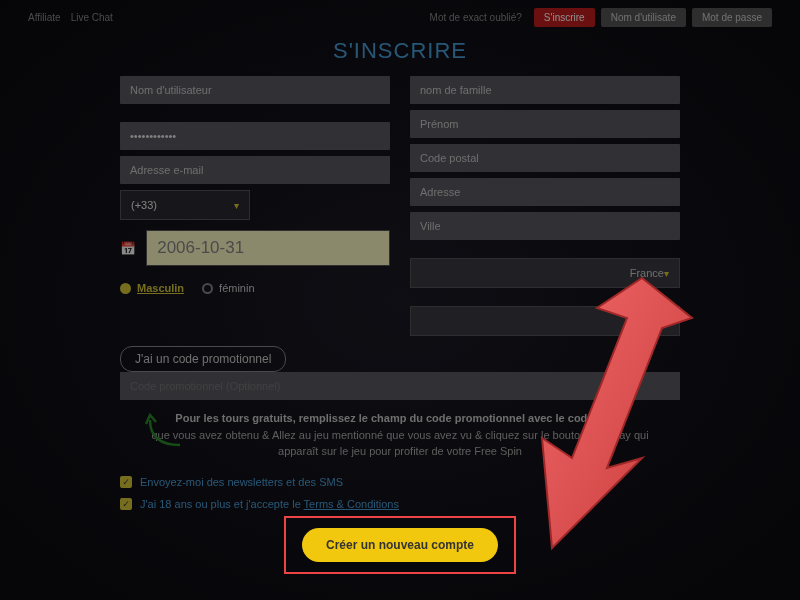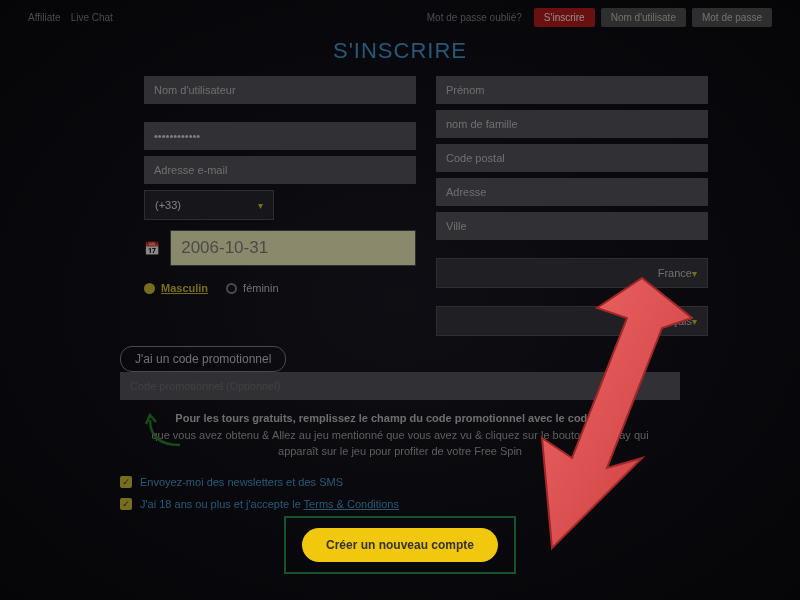--- a/index.html
+++ b/index.html
@@ -27,21 +27,21 @@
 .top-right { display: flex; gap: 6px; align-items: center; }
 .forgot { color: #888; font-size: 10px; margin-right: 6px; }
 .btn-top { padding: 4px 10px; font-size: 10px; border: none; border-radius: 2px; cursor: pointer; }
 .btn-sinscrire { background: #c41e1e; color: #fff; }
 .btn-grey { background: #555; color: #ccc; }
 .page-title {
   text-align: center; color: #4a9fd8; font-size: 22px;
   font-weight: normal; letter-spacing: 1px; margin-top: 38px;
 }
 .form-wrap {
-  display: flex; gap: 20px; padding: 12px 92px 0 120px; margin-left: 24px;
+  display: flex; gap: 20px; padding: 12px 120px 0 120px;
 }
 .col { flex: 1; display: flex; flex-direction: column; gap: 6px; }
 input.field, .select-box {
   background: #5a5a62; border: none; color: #e8e8e8;
   padding: 8px 10px; font-size: 11px; width: 100%; border-radius: 1px;
 }
 input.field::placeholder { color: #c8c8c8; }
 .phone-row { display: flex; gap: 6px; }
 .dial { width: 130px; background: #2a2a32; border: 1px solid #555; color: #e8e8e8;
   padding: 8px 10px; display: flex; justify-content: space-between; align-items: center; cursor: pointer; }
@@ -63,38 +63,38 @@
 .promo-input { background: #5a5a62; border: none; color: #c8c8c8; padding: 8px 10px; font-size: 11px; width: 100%; }
 .tours-text { color: #aaa; font-size: 11px; text-align: center; line-height: 1.5; margin-top: 10px; padding: 0 10px; }
 .tours-text b { color: #c8c8c8; }
 .curved-arrow { position: absolute; left: 140px; top: 410px; z-index: 10; }
 .check-row { display: flex; align-items: center; gap: 8px; color: #4a9fd8; font-size: 11px; margin-top: 16px; }
 .checkbox { width: 12px; height: 12px; background: #d8c838; border-radius: 2px; display: flex;
   align-items: center; justify-content: center; font-size: 9px; color: #333; cursor: pointer; }
 .terms-link { color: #4a9fd8; text-decoration: underline; cursor: pointer; }
 .submit-wrap {
   position: absolute; left: 50%; transform: translateX(-50%); bottom: 26px;
-  border: 2px solid #14532d; padding: 10px 16px; z-index: 60;
+  border: 2px solid #ef4444; padding: 10px 16px; z-index: 60;
 }
 .submit-btn {
   background: #f2c80f; color: #333; border: none; border-radius: 18px;
   padding: 10px 24px; font-size: 12px; font-weight: bold; cursor: pointer;
 }
 .big-arrow { position: absolute; right: 78px; top: 258px; z-index: 65; pointer-events: none; }
 </style>
 </head>
 <body>
 
 <div class="topbar">
   <div class="top-left">
     <a>Affiliate</a>
     <a>Live Chat</a>
   </div>
   <div class="top-right">
-    <span class="forgot">Mot de passe oublié?</span>
+    <span class="forgot">Mot de exact oublié?</span>
     <button class="btn-top btn-sinscrire">S'inscrire</button>
     <button class="btn-top btn-grey">Nom d'utilisate</button>
     <button class="btn-top btn-grey">Mot de passe</button>
   </div>
 </div>
 
 <h1 class="page-title">S'INSCRIRE</h1>
 
 <div class="form-wrap">
   <div class="col">
@@ -118,22 +118,22 @@
         <span class="masc">Masculin</span>
       </div>
       <div class="radio-opt">
         <span class="radio-dot"></span>
         <span class="fem">féminin</span>
       </div>
     </div>
   </div>
 
   <div class="col">
+    <input class="field" placeholder="nom de famille" style="">
     <input class="field" placeholder="Prénom" style="">
-    <input class="field" placeholder="nom de famille" style="">
     <input class="field" placeholder="Code postal" style="">
     <input class="field" placeholder="Adresse" style="">
     <input class="field" placeholder="Ville" style="">
     <div style="height:6px"></div>
     <div class="select-readonly">
       <span>France</span>
       <span class="chevron">▾</span>
     </div>
     <div style="height:6px"></div>
     <div class="select-readonly">

